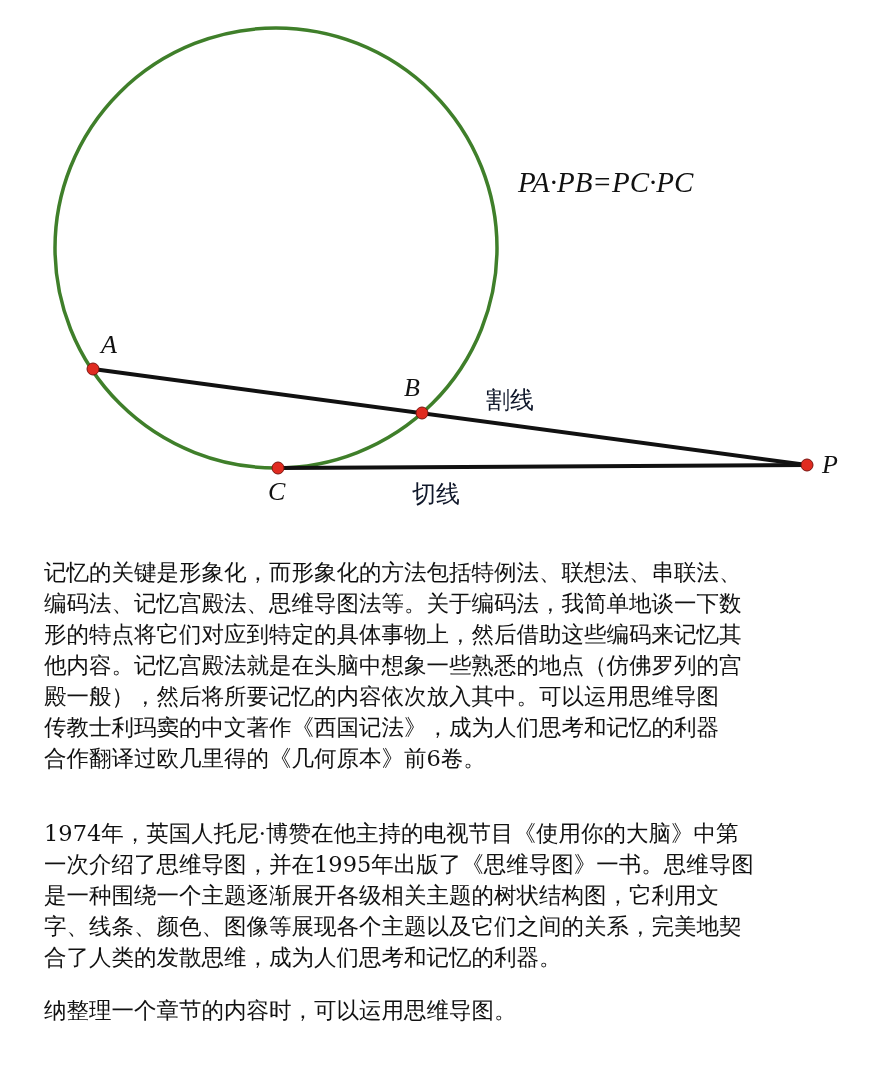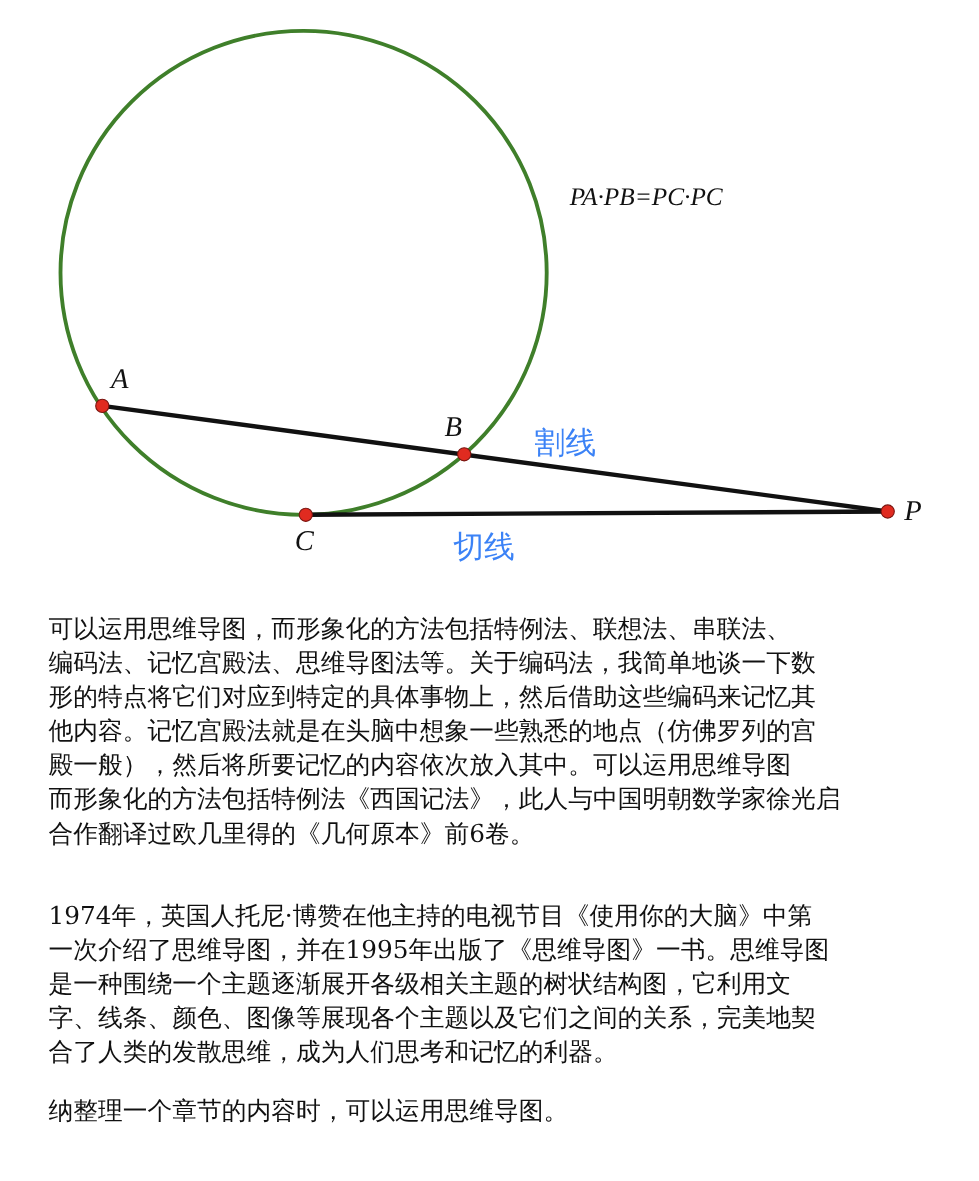--- a/index.html
+++ b/index.html
@@ -1,22 +1,22 @@
 <!DOCTYPE html>
 <html><head>
 <meta charset="utf-8">
 <style>
   html, body { margin: 0; padding: 0; background: #ffffff; }
   body { width: 890px; height: 1074px; position: relative; overflow: hidden;
          font-family: "DejaVu Serif", "Liberation Serif", serif; color: #111; }
   #figure { position: absolute; left: 0; top: 0; width: 890px; height: 540px; }
   #figure svg { position: absolute; left: 0; top: 0; }
   .math-label { position: absolute; font-family: "Liberation Serif", serif; font-style: italic; font-size: 26px; color: #111; }
-  .cn-label { position: absolute; font-family: Liberation Sans, sans-serif; font-size: 28px; color: #3b82f6; }
-  .formula { position: absolute; left: 518px; top: 166px; font-family: "Liberation Serif", serif; font-style: italic; font-size: 23px; color: #111; letter-spacing: 0px; white-space: nowrap; }
+  .cn-label { position: absolute; font-family: Liberation Sans, sans-serif; font-size: 24px; color: #0f172a; }
+  .formula { position: absolute; left: 518px; top: 166px; font-family: "Liberation Serif", serif; font-style: italic; font-size: 29px; color: #111; letter-spacing: 0px; white-space: nowrap; }
   .text-block { position: absolute; left: 44px; width: 810px; font-size: 22.5px; line-height: 31px; color: #111; font-family: "DejaVu Serif", "Liberation Serif", serif; }
   .text-block p { margin: 0; text-align: justify; }
   .line { display: block; white-space: nowrap; }
 </style>
 </head>
 <body>
 
 <div id="figure">
   <svg width="890" height="540" viewBox="0 0 890 540">
     <ellipse cx="276" cy="248" rx="221" ry="220" fill="none" stroke="#3f7f2a" stroke-width="3.5"></ellipse>
@@ -31,26 +31,26 @@
   <span class="math-label" style="left:101px; top:330px;">A</span>
   <span class="math-label" style="left:404px; top:373px;">B</span>
   <span class="math-label" style="left:268px; top:477px;">C</span>
   <span class="math-label" style="left:822px; top:450px;">P</span>
   <span class="cn-label" style="left:486px; top:384px;">割线</span>
   <span class="cn-label" style="left:412px; top:478px;text-align:right;">切线</span>
 </div>
 
 <div class="text-block" style="top:557px;">
   <p>
-    <span class="line">可以运用思维导图，而形象化的方法包括特例法、联想法、串联法、</span>
+    <span class="line">记忆的关键是形象化，而形象化的方法包括特例法、联想法、串联法、</span>
     <span class="line">编码法、记忆宫殿法、思维导图法等。关于编码法，我简单地谈一下数</span>
     <span class="line">形的特点将它们对应到特定的具体事物上，然后借助这些编码来记忆其</span>
     <span class="line">他内容。记忆宫殿法就是在头脑中想象一些熟悉的地点（仿佛罗列的宫</span>
     <span class="line">殿一般），然后将所要记忆的内容依次放入其中。可以运用思维导图</span>
-    <span class="line">而形象化的方法包括特例法《西国记法》，此人与中国明朝数学家徐光启</span>
+    <span class="line">传教士利玛窦的中文著作《西国记法》，成为人们思考和记忆的利器</span>
     <span class="line">合作翻译过欧几里得的《几何原本》前6卷。</span>
   </p>
 </div>
 
 <div class="text-block" style="top:818px;">
   <p>
     <span class="line">1974年，英国人托尼·博赞在他主持的电视节目《使用你的大脑》中第</span>
     <span class="line">一次介绍了思维导图，并在1995年出版了《思维导图》一书。思维导图</span>
     <span class="line">是一种围绕一个主题逐渐展开各级相关主题的树状结构图，它利用文</span>
     <span class="line">字、线条、颜色、图像等展现各个主题以及它们之间的关系，完美地契</span>

